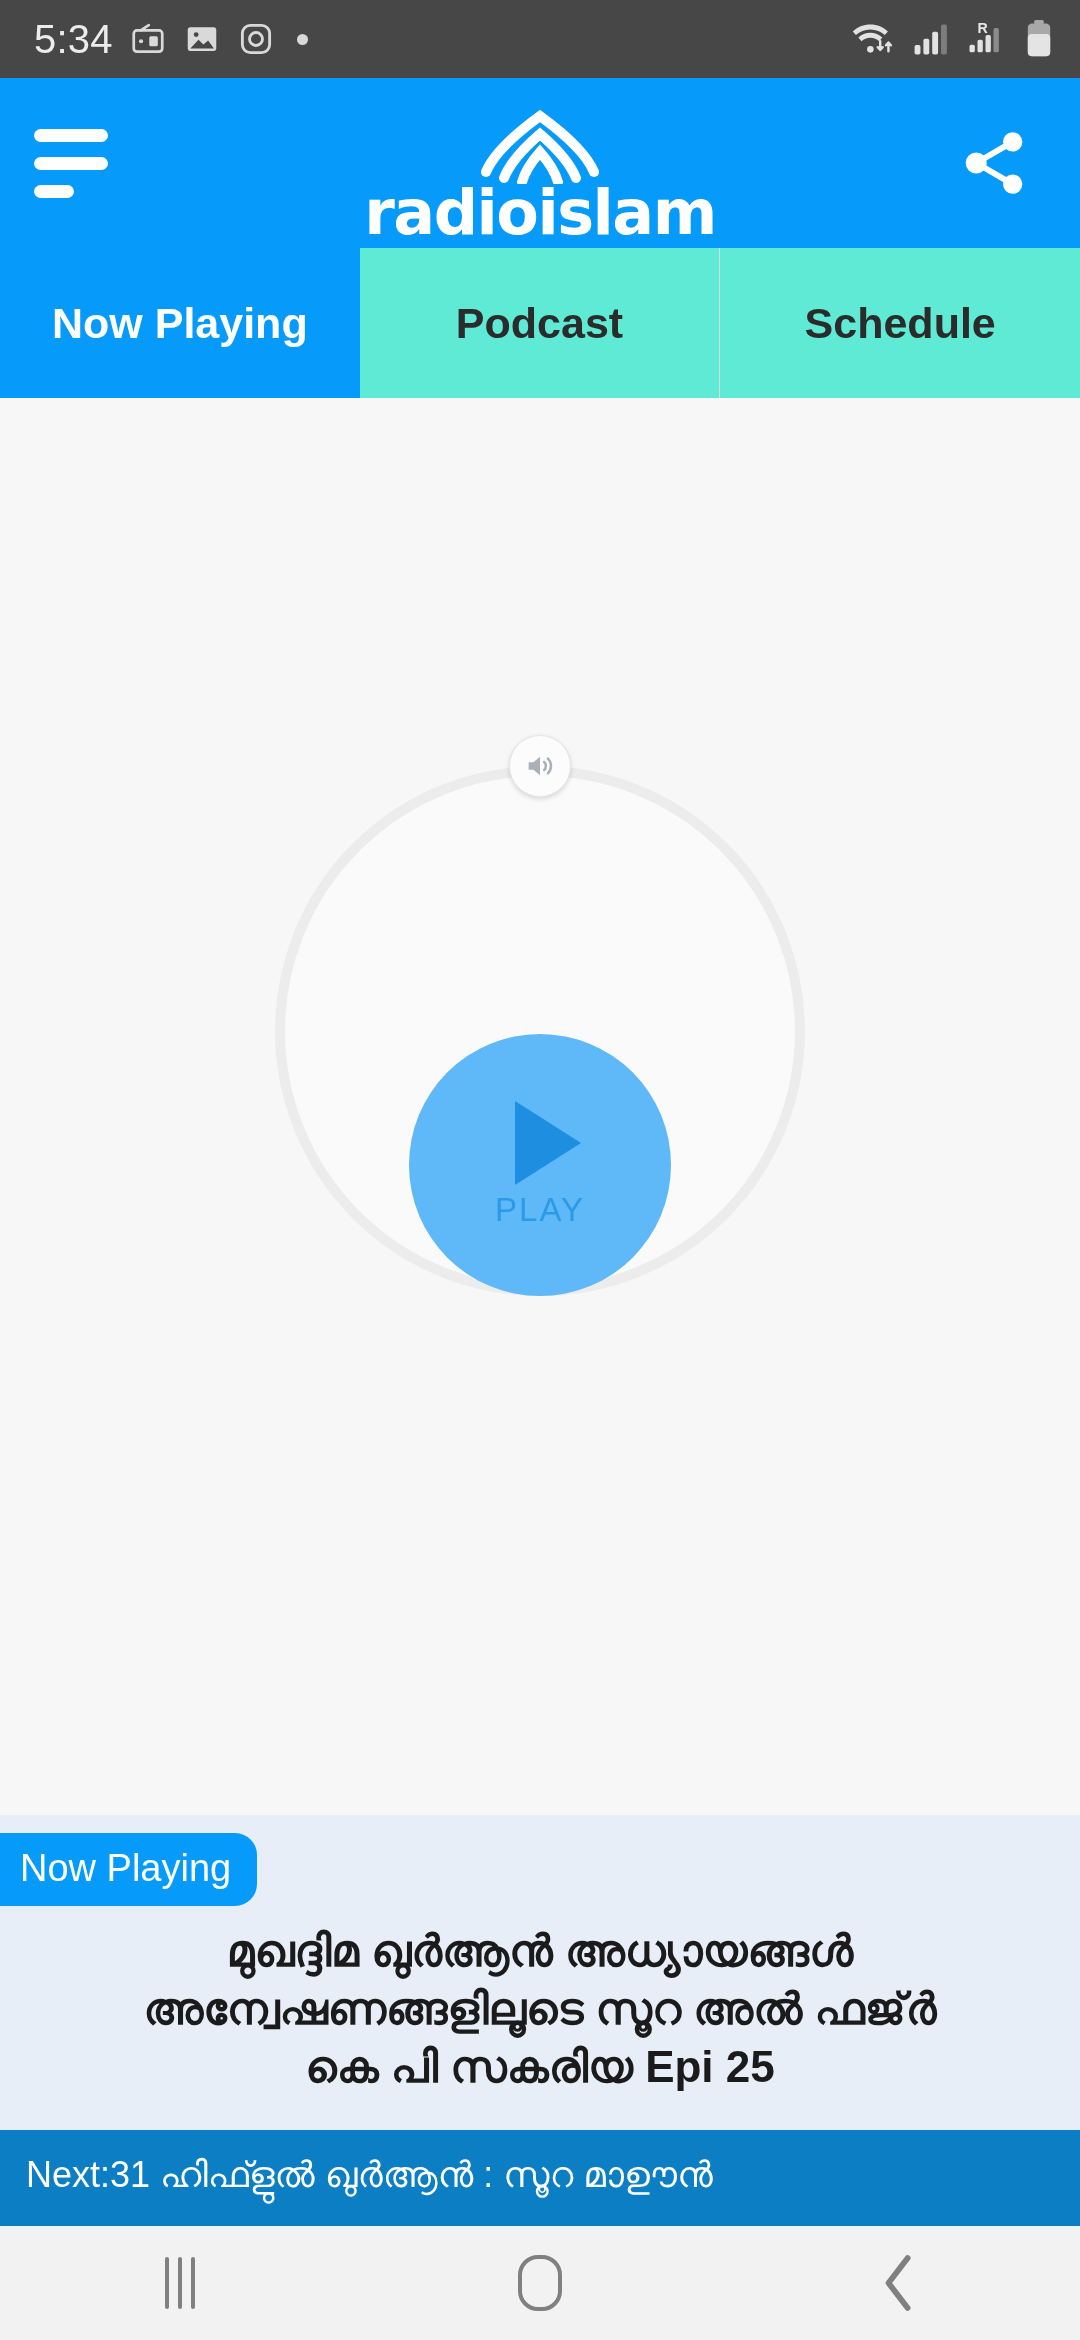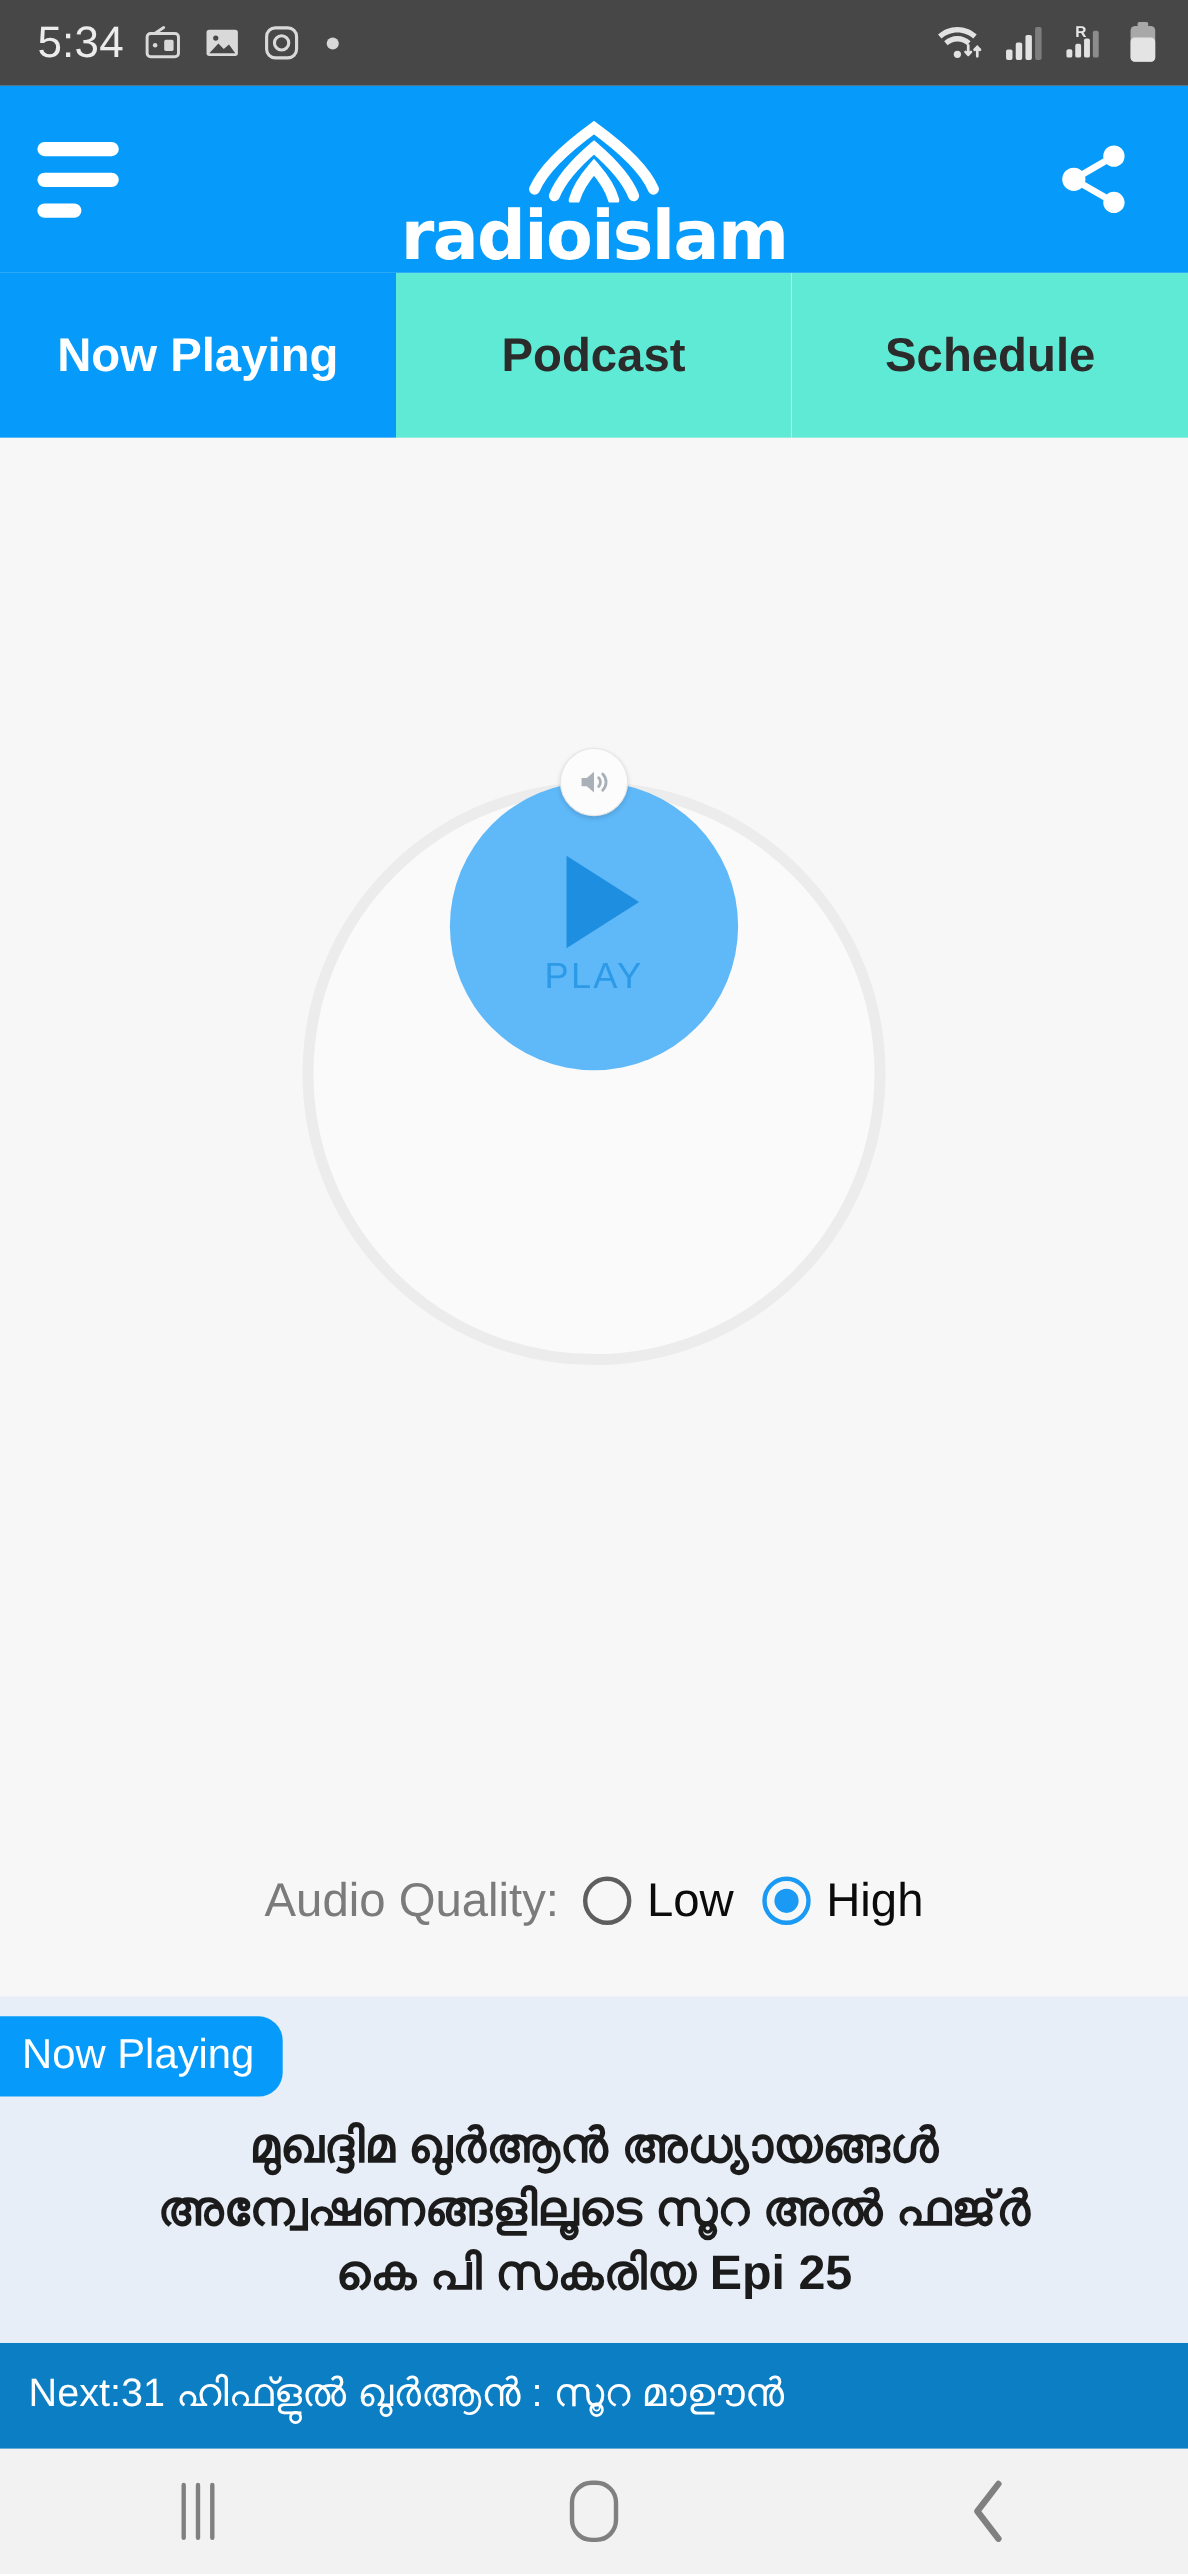--- a/index.html
+++ b/index.html
@@ -72,21 +72,21 @@
   
   .player {
     flex:1 1 auto; background:#f7f7f7;
     display:flex; flex-direction:column;
     align-items:center; justify-content:center;
     position:relative;
   }
   .dial-wrap {
     position:relative; width:530px; height:530px;
     margin-top:-150px;
-    display:flex; align-items:flex-start; justify-content:center;
+    display:flex; align-items:flex-end; justify-content:center;
   }
   .dial-ring {
     position:absolute; inset:0;
     border-radius:50%;
     border:10px solid #ececec;
     background:#fafafa;
   }
   .knob {
     position:absolute; top:-31px; left:50%; transform:translateX(-50%);
     width:62px; height:62px; border-radius:50%;
@@ -292,31 +292,20 @@
           <path d="M17.6 6.8a7.4 7.4 0 0 1 0 10.4" stroke="#a9b0b8" stroke-width="1.8" stroke-linecap="round"></path>
         </svg>
       </div>
       <div class="play-btn">
         <div class="play-tri"></div>
         <div class="play-label">PLAY</div>
       </div>
     </div>
   </div>
 
-  <div class="quality">
-    <span class="q-label">Audio Quality:</span>
-    <div class="q-opt">
-      <span class="radio"></span>
-      <span class="q-text">Low</span>
-    </div>
-    <div class="q-opt">
-      <span class="radio on"></span>
-      <span class="q-text">High</span>
-    </div>
-  </div>
 
   <div class="nowplaying">
     <div class="np-badge">Now Playing</div>
     <div class="np-title">
       <div>മുഖദ്ദിമ  ഖുർആൻ അധ്യായങ്ങൾ</div>
       <div>അന്വേഷണങ്ങളിലൂടെ സൂറ അൽ ഫജ്ർ</div>
       <div>കെ പി സകരിയ Epi 25</div>
     </div>
   </div>
 

